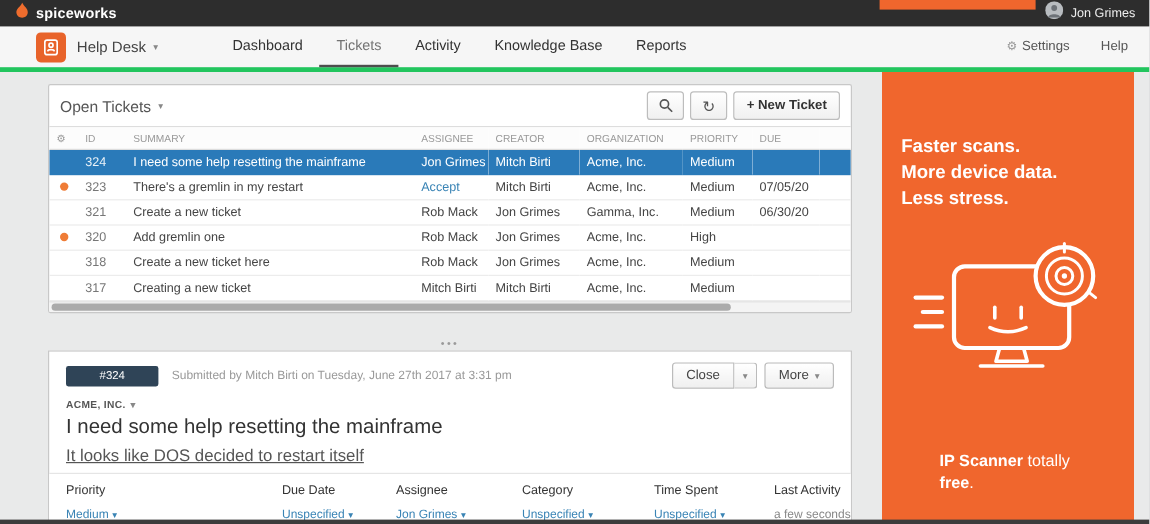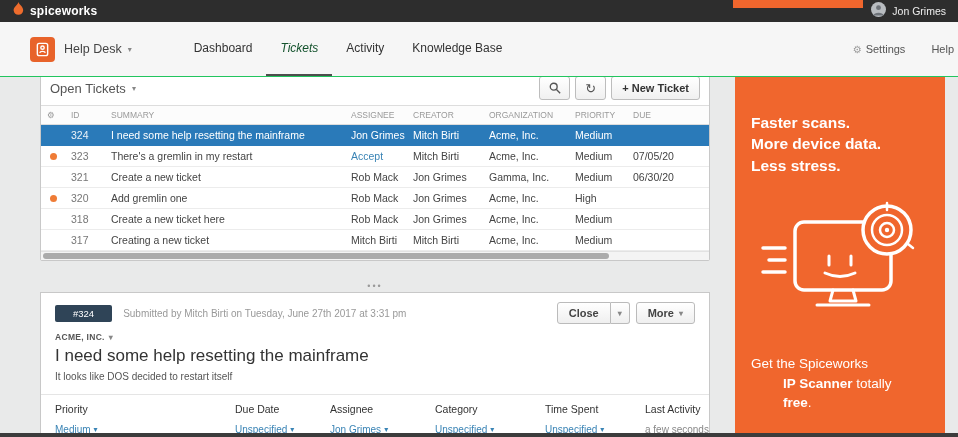--- a/index.html
+++ b/index.html
@@ -8,27 +8,27 @@
 
   
   .topbar { position:absolute; top:0; left:0; right:0; height:22px; background:#2d2d2d; display:flex; align-items:center; padding:0 12px; z-index:6; }
   .brand { display:flex; align-items:center; gap:5px; }
   .brand-name { color:#fff; font-size:12px; font-weight:bold; letter-spacing:.2px; }
   .topbar-right { margin-left:auto; display:flex; align-items:center; gap:6px; z-index:7; }
   .user-name { color:#eee; font-size:10.5px; }
   .ad-strip { position:absolute; top:0; left:733px; width:130px; height:8px; background:#f0662d; }
 
   
-  .navbar { position:absolute; top:22px; left:0; right:0; height:55px; background:#f6f6f6; border-bottom:1px solid #22c55e; display:flex; align-items:center; padding:0 4px 0 30px; z-index:5; }
+  .navbar { position:absolute; top:22px; left:0; right:0; height:38px; background:#f6f6f6; border-bottom:4px solid #22c55e; display:flex; align-items:center; padding:0 18px 0 30px; z-index:5; }
   .hd-icon { width:25px; height:25px; background:#e8632a; border-radius:4px; display:flex; align-items:center; justify-content:center; flex:none; }
   .app-switcher { display:flex; align-items:center; gap:6px; margin-left:9px; background:none; border:none; font-family:"Liberation Sans",sans-serif; font-size:12.5px; color:#444; cursor:pointer; }
   .caret { font-size:8px; color:#888; }
   .nav-items { display:flex; margin-left:48px; height:100%; }
   .nav-item { display:flex; align-items:center; padding:0 14px; font-size:12px; color:#333; border-bottom:2px solid transparent; cursor:pointer; text-decoration:none;text-align:right; }
-  .nav-item.active { border-bottom-color:#4d4d4d; color:#14532d;font-style:italic; }
+  .nav-item.active { border-bottom-color:#4d4d4d; color:#737373; }
   .nav-right { margin-left:auto; display:flex; align-items:center; gap:26px; font-size:11px; color:#555; }
   .nav-right .item { display:flex; align-items:center; gap:4px; cursor:pointer; }
   .gear-glyph { font-size:10px; color:#999; }
 
   
   .tickets-card { position:absolute; left:40px; top:70px; width:670px; background:#fff; border:1px solid #c8c8c8; border-radius:2px; overflow:hidden; }
   .card-header { display:flex; align-items:center; padding:5px 9px; }
   .panel-title { display:flex; align-items:center; gap:6px; background:none; border:none; font-family:"Liberation Sans",sans-serif; font-size:13px; color:#555; cursor:pointer; }
   .header-actions { margin-left:auto; display:flex; gap:5px; align-items:center; }
   .tool-btn { width:31px; height:24px; border:1px solid #bdbdbd; border-radius:3px; background:linear-gradient(#fff,#f0f0f0); display:flex; align-items:center; justify-content:center; cursor:pointer; color:#555; font-size:13px; }
@@ -48,30 +48,30 @@
   .lnk { color:#3a84b5; }
 
   .hscroll { position:relative; height:9px; background:#f4f4f4; border-top:1px solid #e2e2e2; }
   .hthumb { position:absolute; left:2px; top:1px; height:6px; width:566px; background:#ababab; border-radius:3px; cursor:pointer; }
 
   .splitter { position:absolute; left:40px; top:281px; width:670px; height:10px; display:flex; align-items:center; justify-content:center; color:#9a9a9a; font-size:9px; letter-spacing:2px; cursor:row-resize; }
 
   
   .detail-card { position:absolute; left:40px; top:292px; width:670px; height:152px; background:#fff; border:1px solid #c8c8c8; padding:9px 14px 0; }
   .detail-top { display:flex; align-items:center; gap:11px; }
-  .ticket-badge { background:#2f4457; color:#fff; font-size:9.5px; padding:3px 18px; border-radius:2px; flex:none; }
+  .ticket-badge { background:#2f4457; color:#fff; font-size:9.5px; padding:3px 28px; border-radius:2px; flex:none; }
   .submitted { font-size:10px; color:#999; }
   .detail-actions { margin-left:auto; display:flex; gap:6px; }
-  .btn { font-family:"Liberation Sans",sans-serif; font-size:11px; color:#444; background:linear-gradient(#fff,#efefef); border:1px solid #bbb; border-radius:3px; padding:4px 11px; cursor:pointer; display:inline-flex; align-items:center; gap:5px;font-weight:bold; }
+  .btn { font-family:"Liberation Sans",sans-serif; font-size:11px; color:#444; background:linear-gradient(#fff,#efefef); border:1px solid #bbb; border-radius:3px; padding:4px 11px; cursor:pointer; display:inline-flex; align-items:center; gap:5px; }
   .split { display:inline-flex; }
   .split .main { border-radius:3px 0 0 3px; }
   .split .caret-half { border-radius:0 3px 3px 0; border-left:none; padding:4px 7px; }
   .org-row { margin-top:8px; font-size:8.5px; font-weight:bold; color:#555; letter-spacing:.3px; display:flex; align-items:center; gap:4px; cursor:pointer; }
   .detail-title { font-size:17px; font-weight:400; color:#333; margin:4px 0 5px; }
-  .detail-desc { font-size:10px; color:#555; }
+  .detail-desc { font-size:14px; color:#555;text-decoration:underline; }
   .detail-fields { position:absolute; left:0; right:0; top:101px; border-top:1px solid #e5e5e5; display:flex; padding:8px 0 12px 14px; background:#fff; }
   .field:nth-child(1){width:180px;} .field:nth-child(2){width:95px;} .field:nth-child(3){width:105px;}
   .field:nth-child(4){width:110px;} .field:nth-child(5){width:100px;} .field:nth-child(6){flex:1;}
   .flabel { font-size:10.5px; color:#333; margin-bottom:4px; }
   .fvalue { font-size:10px; text-decoration:none; display:inline-flex; align-items:center; gap:3px; }
   .fvalue.islnk { color:#3a84b5; cursor:pointer; }
   .fvalue.plain { color:#888; }
   .fvalue .caret { color:#3a84b5; }
 
   
@@ -120,20 +120,21 @@
     </div>
     <button class="app-switcher">
       <span>Help Desk</span>
       <span class="caret">▾</span>
     </button>
     <div class="nav-items" id="nav-items">
         <a class="nav-item">Dashboard</a>
         <a class="nav-item active">Tickets</a>
         <a class="nav-item">Activity</a>
         <a class="nav-item">Knowledge Base</a>
+        <a class="nav-item">Reports</a>
       </div>
     <div class="nav-right">
       <span class="item">
         <span class="gear-glyph">⚙</span>
         <span>Settings</span>
       </span>
       <span class="item">
         <span>Help</span>
       </span>
     </div>
@@ -311,19 +312,18 @@
       <path d="M74 90 L71 101 L97 101 L94 90" stroke-width="3"></path>
       <line x1="58" y1="105" x2="110" y2="105" stroke-width="3"></line>
       <circle cx="128" cy="30" r="24" fill="#f0662d"></circle>
       <circle cx="128" cy="30" r="15" stroke-width="2.5"></circle>
       <circle cx="128" cy="30" r="7" stroke-width="2.5"></circle>
       <circle cx="128" cy="30" r="2.2" fill="#fff" stroke="none"></circle>
       <line x1="128" y1="3" x2="128" y2="10" stroke-width="2.5"></line>
       <line x1="149" y1="44" x2="154" y2="48" stroke-width="2.5"></line>
     </svg>
     <div class="ad-footer">
-      <div>Get the Spiceworks</div>
       <div><b>IP Scanner</b><span> totally </span><b>free</b><span>.</span></div>
     </div>
   </aside>
 
   <div class="bottom-edge"></div>
 </div>
 
 </body></html>

